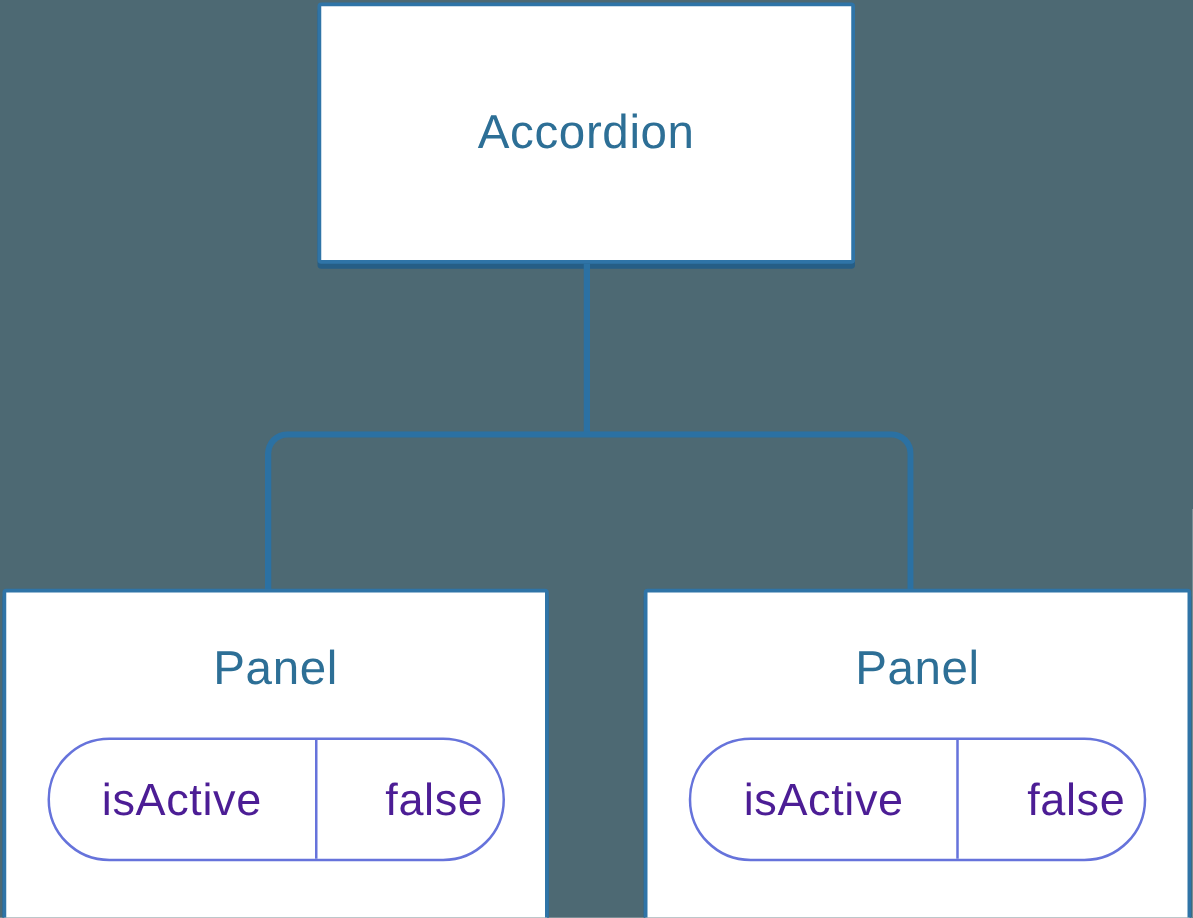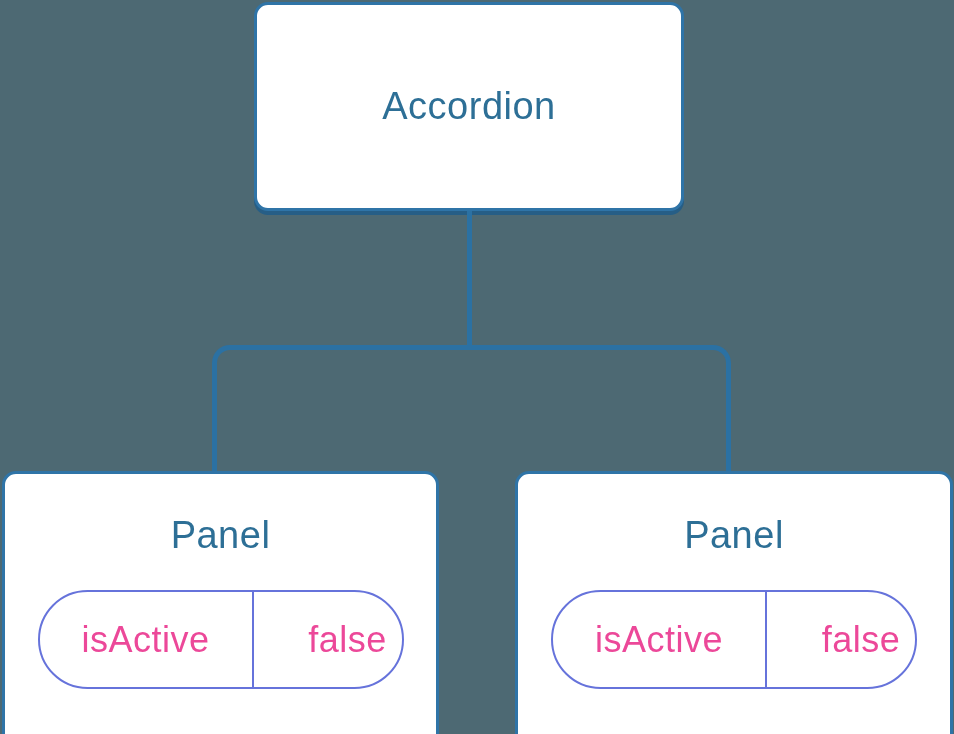--- a/index.html
+++ b/index.html
@@ -12,21 +12,21 @@
     width: 954px;
     height: 734px;
     background: #4d6973;
     overflow: hidden;
   }
   
   .node {
     position: absolute;
     background: #ffffff;
     border: 3px solid #2f74a7;
-    border-radius: 14px;
+    border-radius: 3px;
     box-shadow: 0 4px 0 #265e86;
     box-sizing: border-box;
   }
   .node-label {
     color: #2d6f96;
     font-size: 38px;
     font-weight: 500;
     letter-spacing: 0.5px;
   }
   .root-node {
@@ -80,21 +80,21 @@
     border: 2px solid #6673db;
     border-radius: 50px;
     display: flex;
     align-items: stretch;
     background: #ffffff;
   }
   .pill-cell {
     display: flex;
     align-items: center;
     justify-content: center;
-    color: #ec4899;
+    color: #4c1d95;
     font-size: 36px;
     letter-spacing: 0.5px;
   }
   .pill-cell.prop-name {
     flex: 0 0 212px;
     border-right: 2px solid #6673db;
   }
   .pill-cell.prop-value {
     flex: 1 1 auto;
     margin-left: 40px;

